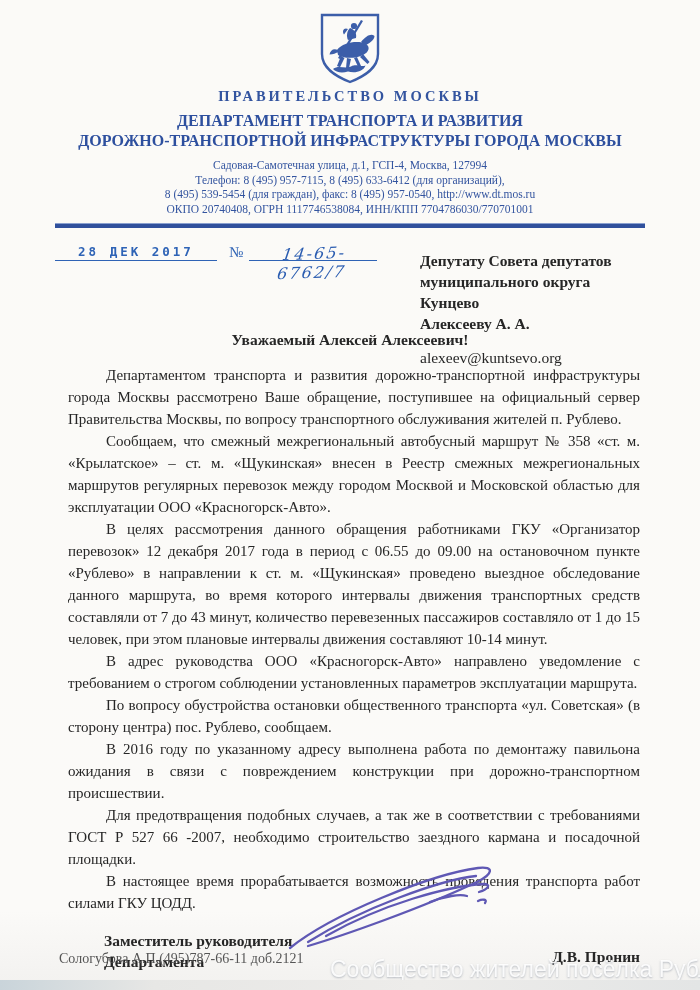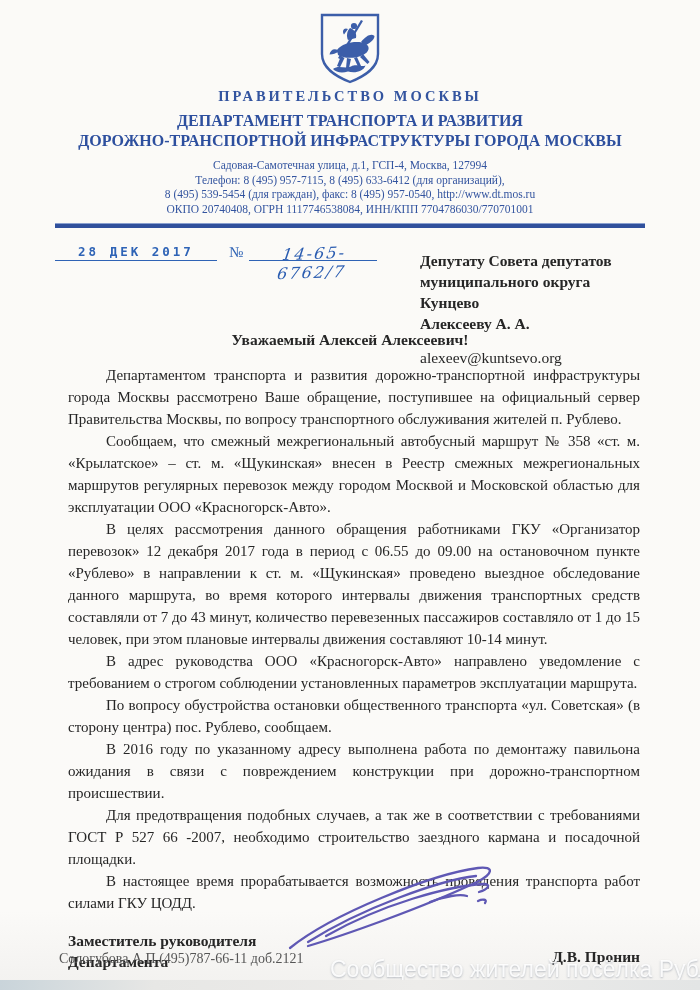--- a/index.html
+++ b/index.html
@@ -49,21 +49,21 @@
   .recipient{position:absolute;left:420px;top:250px;width:240px;}
   .recipient-line{font-weight:bold;font-size:15.5px;line-height:21px;}
   .recipient-email{margin-top:15px;font-size:15.5px;}
   
   .salutation{margin-top:70px;text-align:center;font-weight:bold;font-size:15.5px;}
   .body-text{margin:15px 60px 0 68px;}
   .body-text p{
     margin:0;font-size:15px;line-height:22px;text-align:justify;text-indent:38px;
   }
   
-  .sign-row{margin:16px 60px 0 68px;display:flex;justify-content:space-between;align-items:flex-start;}
+  .sign-row{margin:16px 60px 0 104px;display:flex;justify-content:space-between;align-items:flex-start;}
   .sign-position{font-weight:bold;font-size:15.5px;line-height:21px;}
   .sign-name{font-weight:bold;font-size:15.5px;margin-top:18px;}
   .signature-svg{position:absolute;left:282px;top:856px;}
   .executor{position:absolute;left:59px;top:951px;font-size:14px;color:#555;}
   
   .watermark{
     position:absolute;left:330px;top:956px;white-space:nowrap;
     font-family:"Liberation Sans",sans-serif;font-size:23px;color:rgba(255,255,255,0.9);
     text-shadow:0 1px 2px rgba(120,130,145,0.5);
   }

